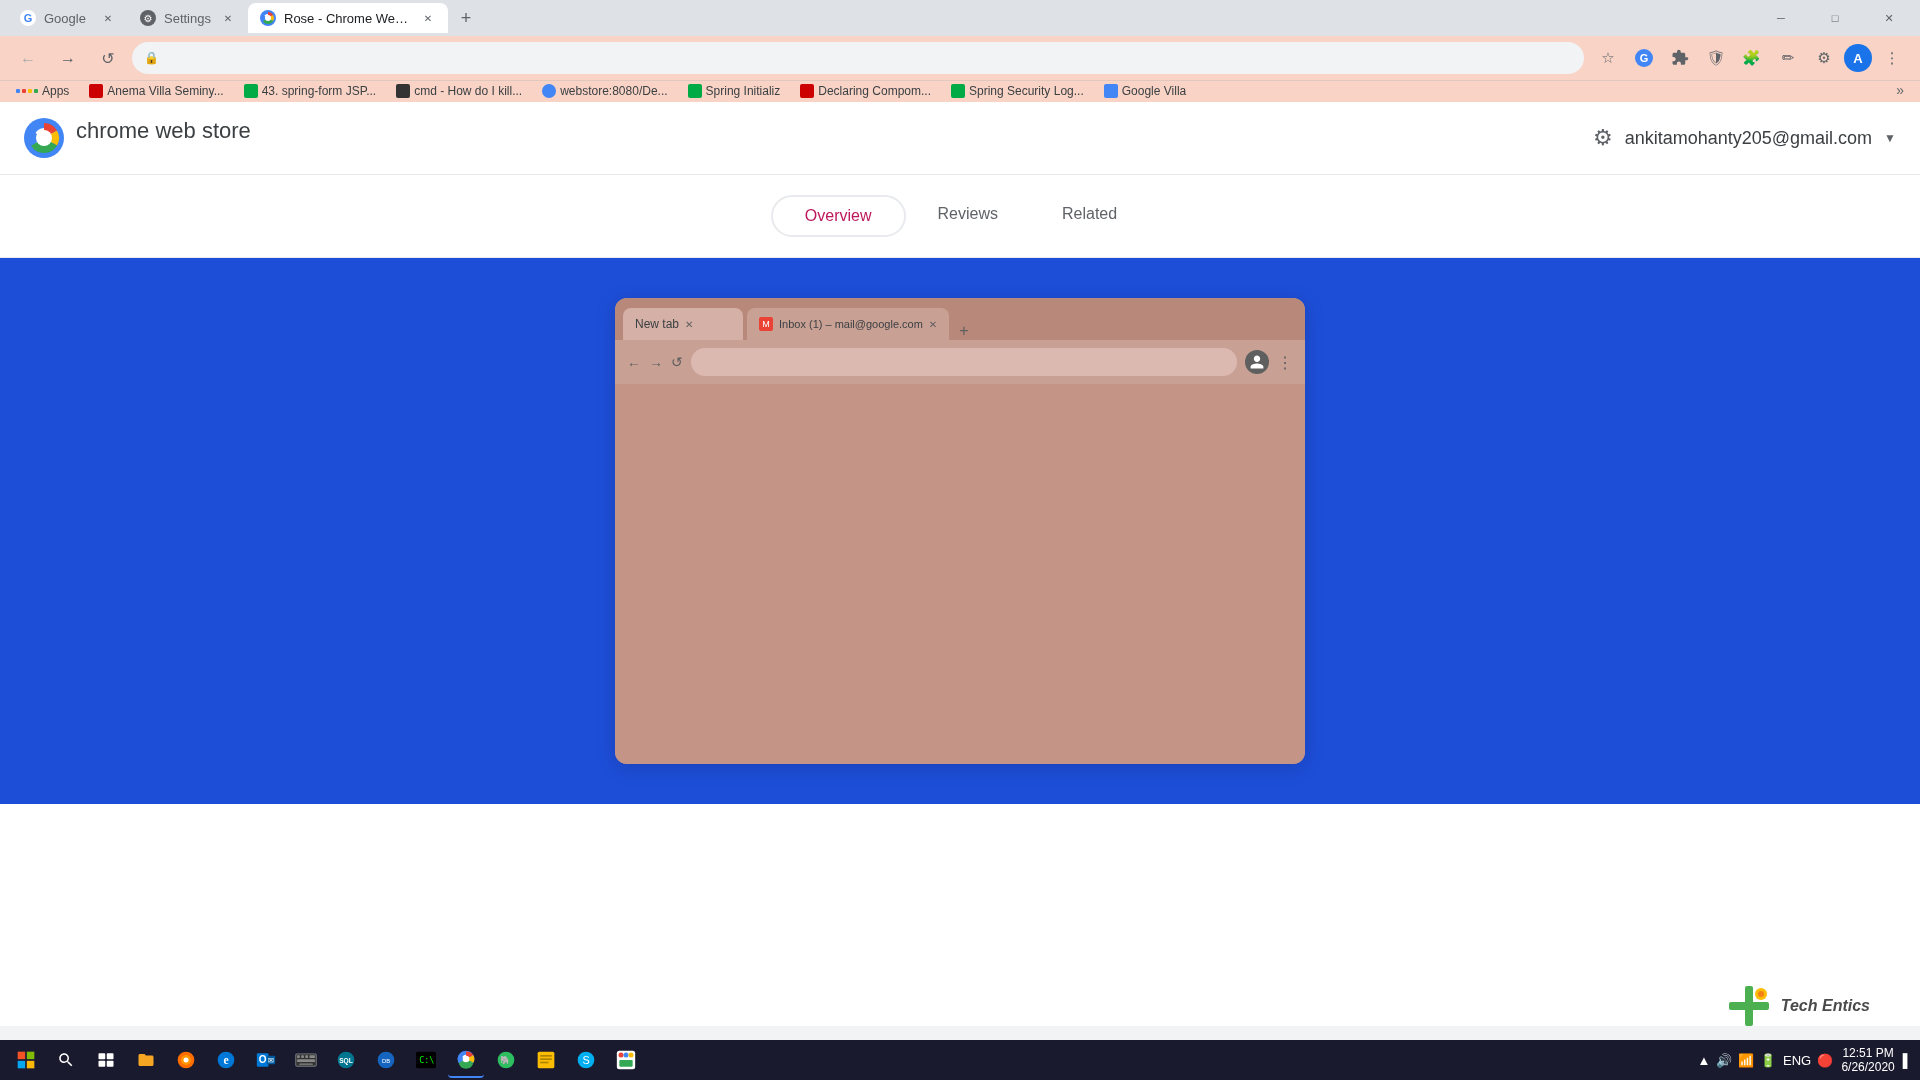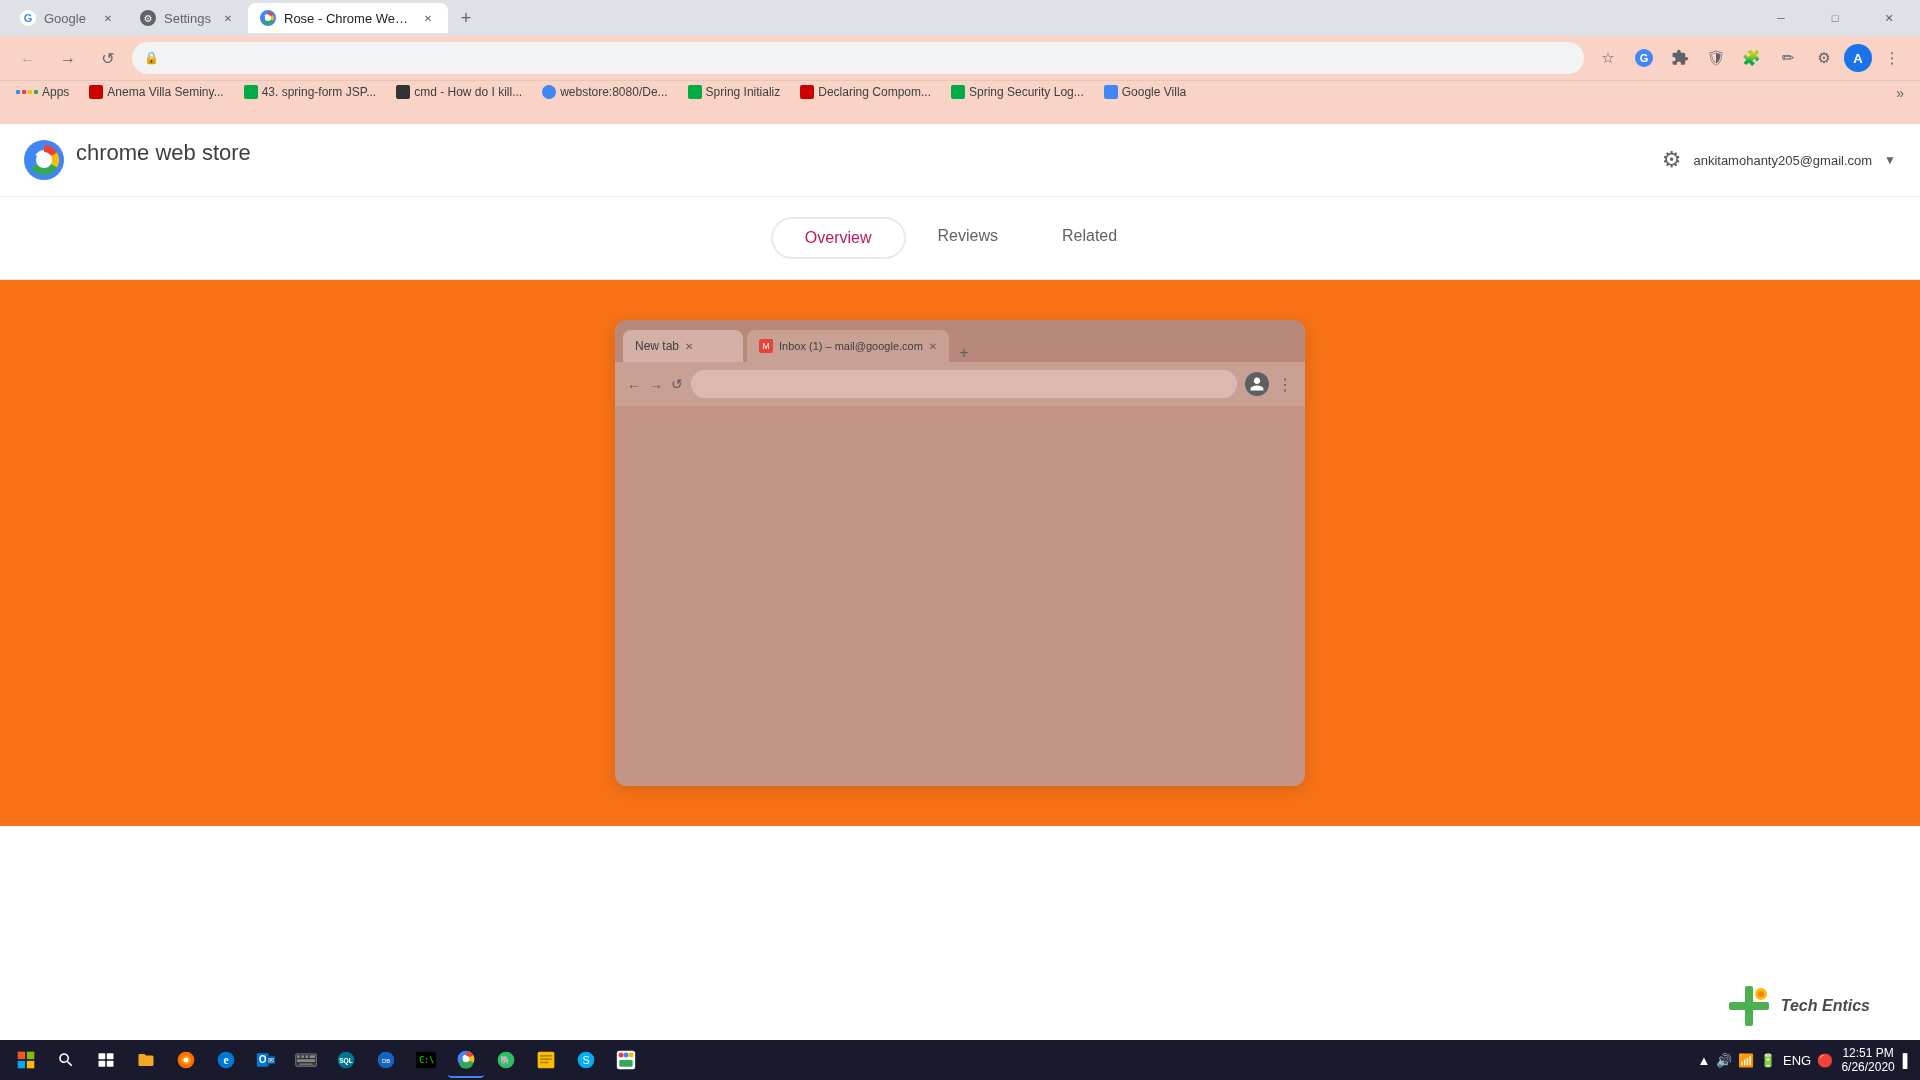--- a/index.html
+++ b/index.html
@@ -144,23 +144,23 @@
       justify-content: center;
       color: white;
       font-size: 13px;
       font-weight: bold;
       cursor: pointer;
     }
 
     
     .bookmarks-bar {
       display: flex;
-      align-items: flex-start;
+      align-items: flex-end;
       background: #f9d4c6;
-      height: 44px;
+      height: 22px;
       padding: 0 8px;
       border-top: 1px solid #e0c8bf;
       gap: 4px;
       font-size: 12px;
       color: #3c4043;
       overflow: hidden;
     }
     .bookmark-item {
       display: flex;
       align-items: center;
@@ -215,21 +215,21 @@
       display: flex;
       align-items: center;
       gap: 12px;
     }
     .settings-gear {
       font-size: 22px;
       color: #5f6368;
       cursor: pointer;
     }
     .user-email {
-      font-size: 13px;
+      font-size: 18px;
       color: #3c4043;
       cursor: pointer;
     }
 
     
     .tab-nav {
       display: flex;
       justify-content: center;
       padding: 20px 0;
       gap: 0;
@@ -248,21 +248,21 @@
       border: 2px solid #e8eaed;
       color: #be185d;
       font-weight: 500;
     }
 
     
     .preview-area {
       display: flex;
       justify-content: center;
       padding: 40px 0;
-      background: #f97316;
+      background: #1d4ed8;
     }
     .browser-preview {
       width: 690px;
       border-radius: 12px;
       overflow: hidden;
       box-shadow: 0 4px 20px rgba(0,0,0,0.15);
       background: #c49487;
     }
     .preview-tab-bar {
       background: #b8897a;

